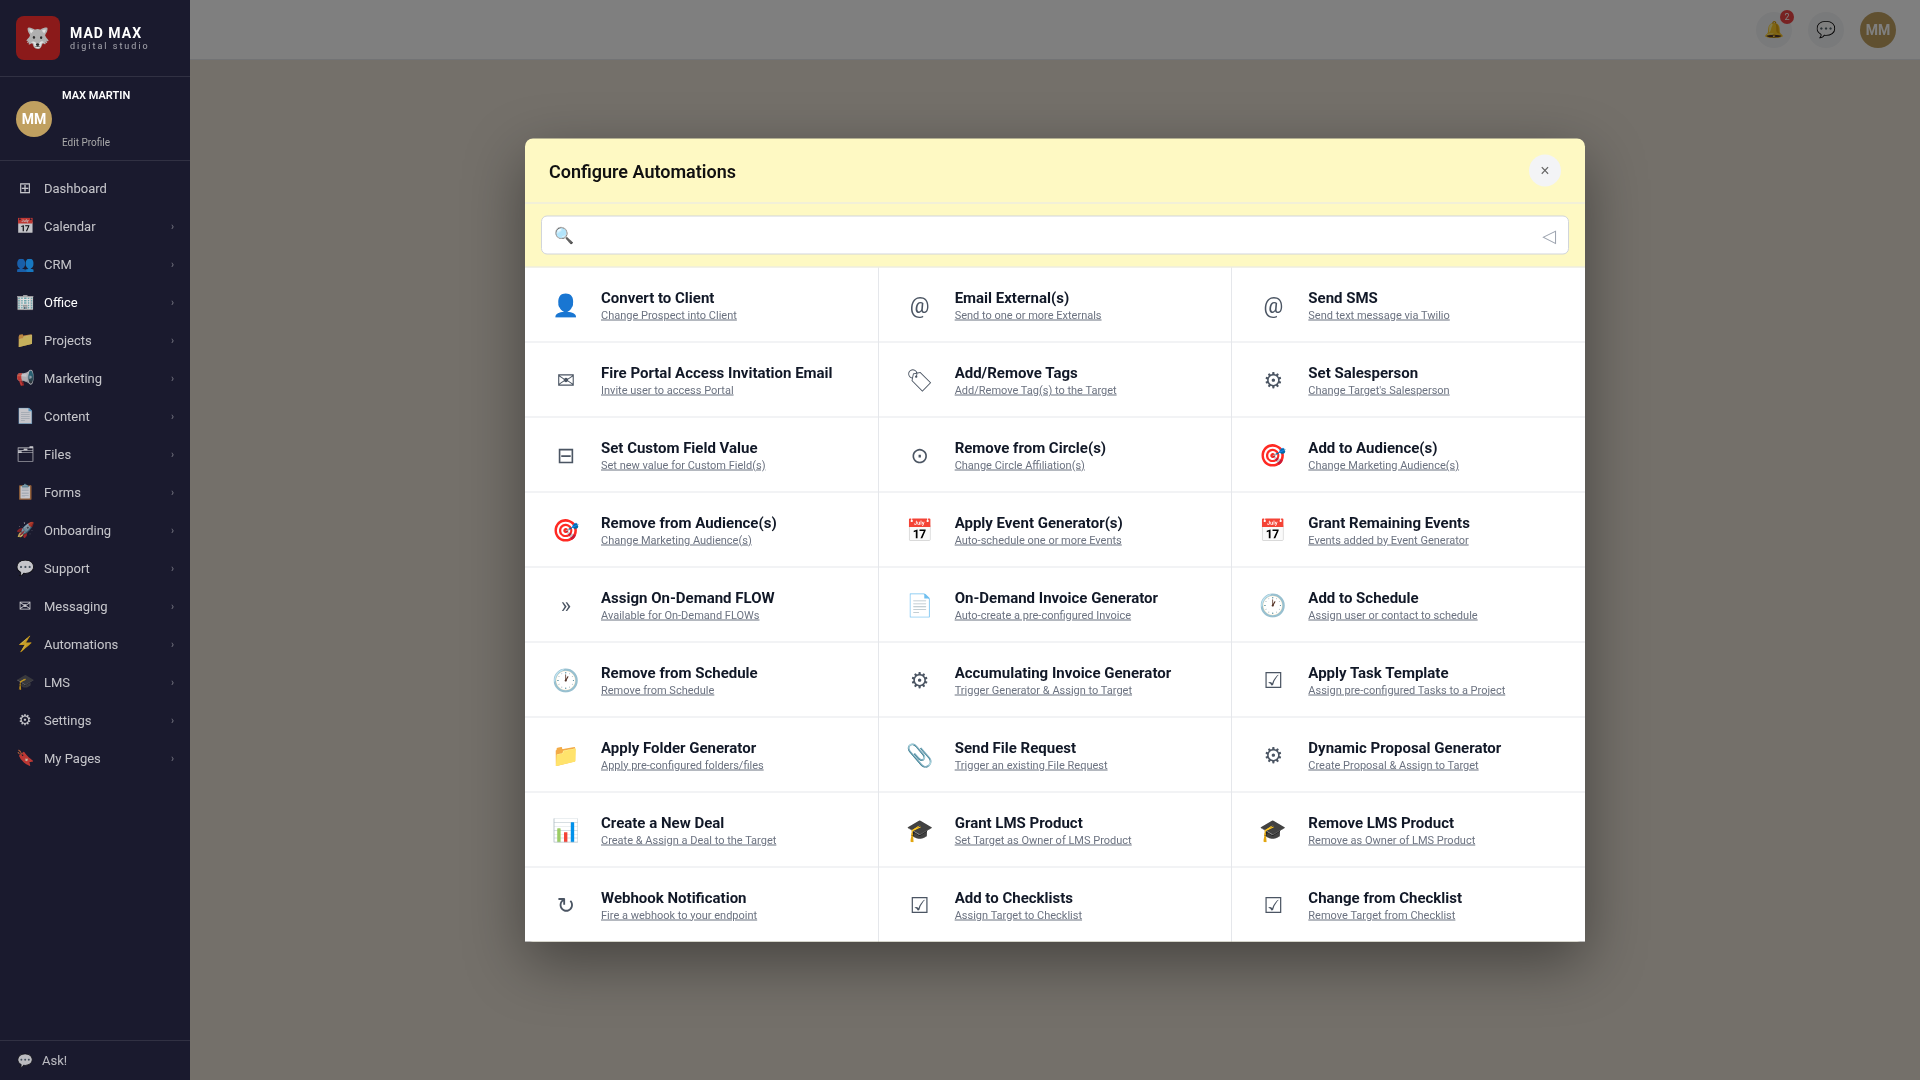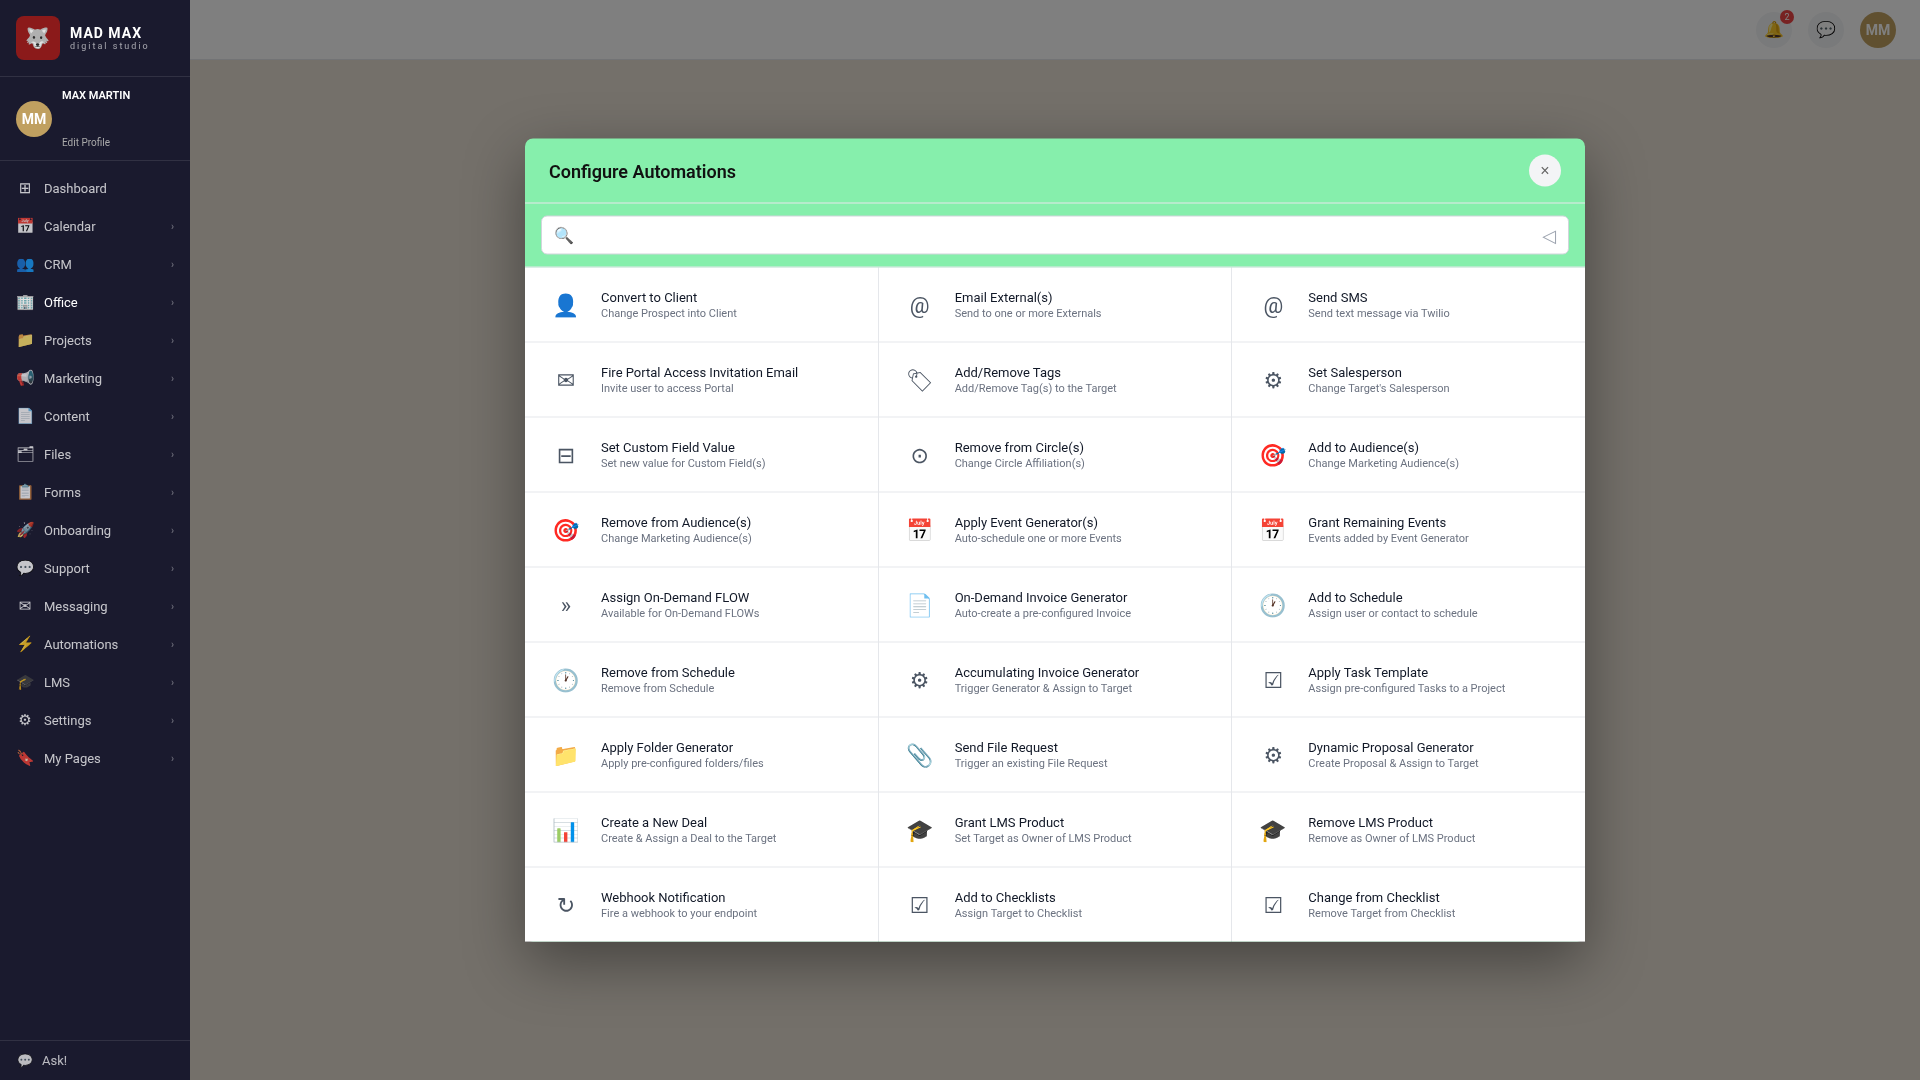--- a/index.html
+++ b/index.html
@@ -96,21 +96,21 @@
       background: rgba(0,0,0,0.5);
       z-index: 10;
     }
 
     
     .modal {
       position: absolute;
       top: 0;
       left: 0;
       width: 1060px;
-      background: #86efac;
+      background: #fef9c3;
       border-radius: 8px;
       z-index: 20;
       display: flex;
       flex-direction: column;
       max-height: 820px;
       box-shadow: 0 20px 60px rgba(0,0,0,0.4);
       
       left: 50%;
       top: 50%;
       transform: translate(-50%, -50%);
@@ -182,28 +182,29 @@
     }
 
     .card-icon {
       width: 42px; height: 42px;
       flex-shrink: 0;
       display: flex; align-items: center; justify-content: center;
       color: #4b5563;
       font-size: 22px;
     }
     .card-text .card-title {
-      font-size: 13px;
-      font-weight: 400;
+      font-size: 15px;
+      font-weight: 700;
       color: #111827;
       margin-bottom: 2px;
     }
     .card-text .card-desc {
       font-size: 11px;
       color: #6b7280;
+      text-decoration: underline;
     }
 
     
     .topbar {
       position: absolute;
       top: 0; left: 0; right: 0;
       height: 60px;
       background: white;
       display: flex;
       align-items: center;

